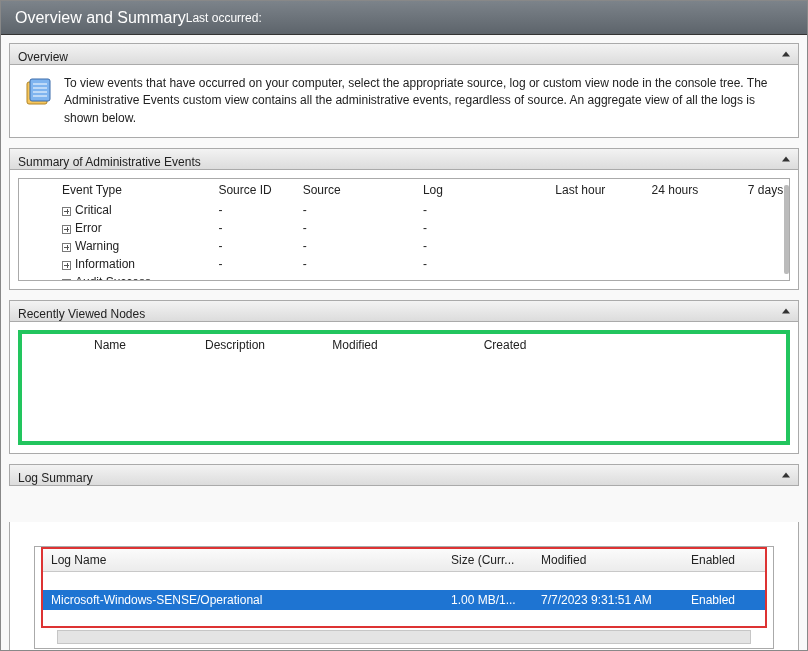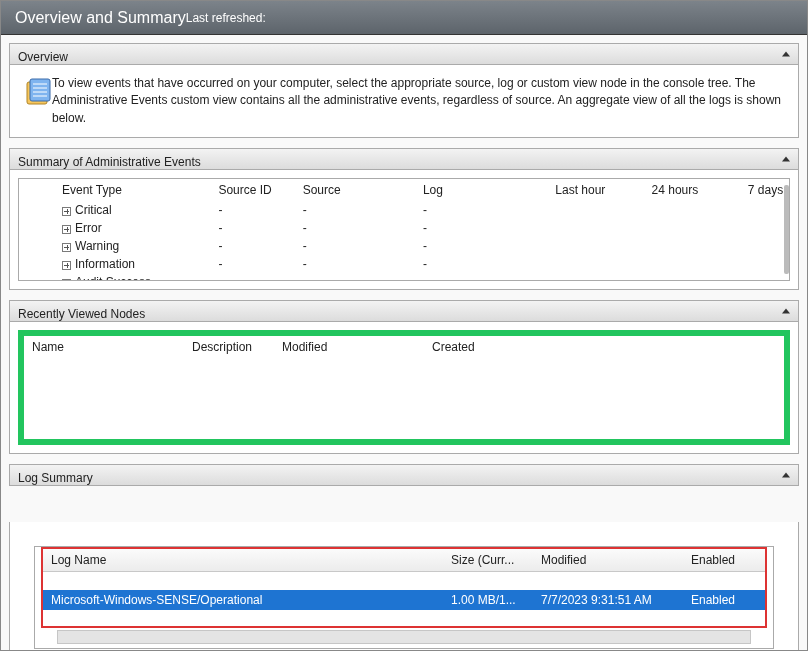--- a/index.html
+++ b/index.html
@@ -54,21 +54,21 @@
     border-right: 4px solid transparent;
     border-bottom: 5px solid #333;
   }
   .panel-body {
     border: 1px solid #aaa; border-top: none;
     background: #fff;
   }
   
   .overview-body {
     padding: 10px 14px;
-    display: flex; gap: 0;
+    display: flex; gap: 12px;
     line-height: 1.45;
   }
   .overview-icon {
     width: 28px; height: 30px; flex: 0 0 28px;
     margin-top: 2px;
   }
   .overview-text { font-size: 12px; color: #222; }
   
   .admin-body {
     padding: 8px; height: 120px;
@@ -106,21 +106,21 @@
   }
   .expand-box::after {
     content: ""; position: absolute; top: 1px; bottom: 1px; left: 3.5px;
     width: 1px; background: #555;
   }
   
   .recent-body {
     padding: 8px; height: 132px;
   }
   .recent-inner {
-    height: 100%; border: 6px solid #22c55e;
+    height: 100%; border: 4px solid #22c55e; text-align: center;
   }
   .recent-inner .hdr {
     display: flex; padding: 4px 8px; font-size: 12px; gap: 0;
   }
   .recent-inner .hdr div { white-space: nowrap; }
   
   .log-body {
     padding: 24px; height: 152px;
     display: flex;
     margin-top: 36px;
@@ -160,21 +160,21 @@
   }
   
   .ev-icon-svg { display:block; }
 </style>
 </head>
 <body>
 
 <div class="window">
   <div class="titlebar">
     <span>Overview and Summary</span>
-    <span class="refresh">Last refreshed:</span>
+    <span class="refresh">Last occurred:</span>
   </div>
   <div class="body">
 
     <div class="panel">
       <div class="panel-header">
         <span>Overview</span>
         <span class="arrow"></span>
       </div>
       <div class="panel-body overview-body">
         <div class="overview-icon">

